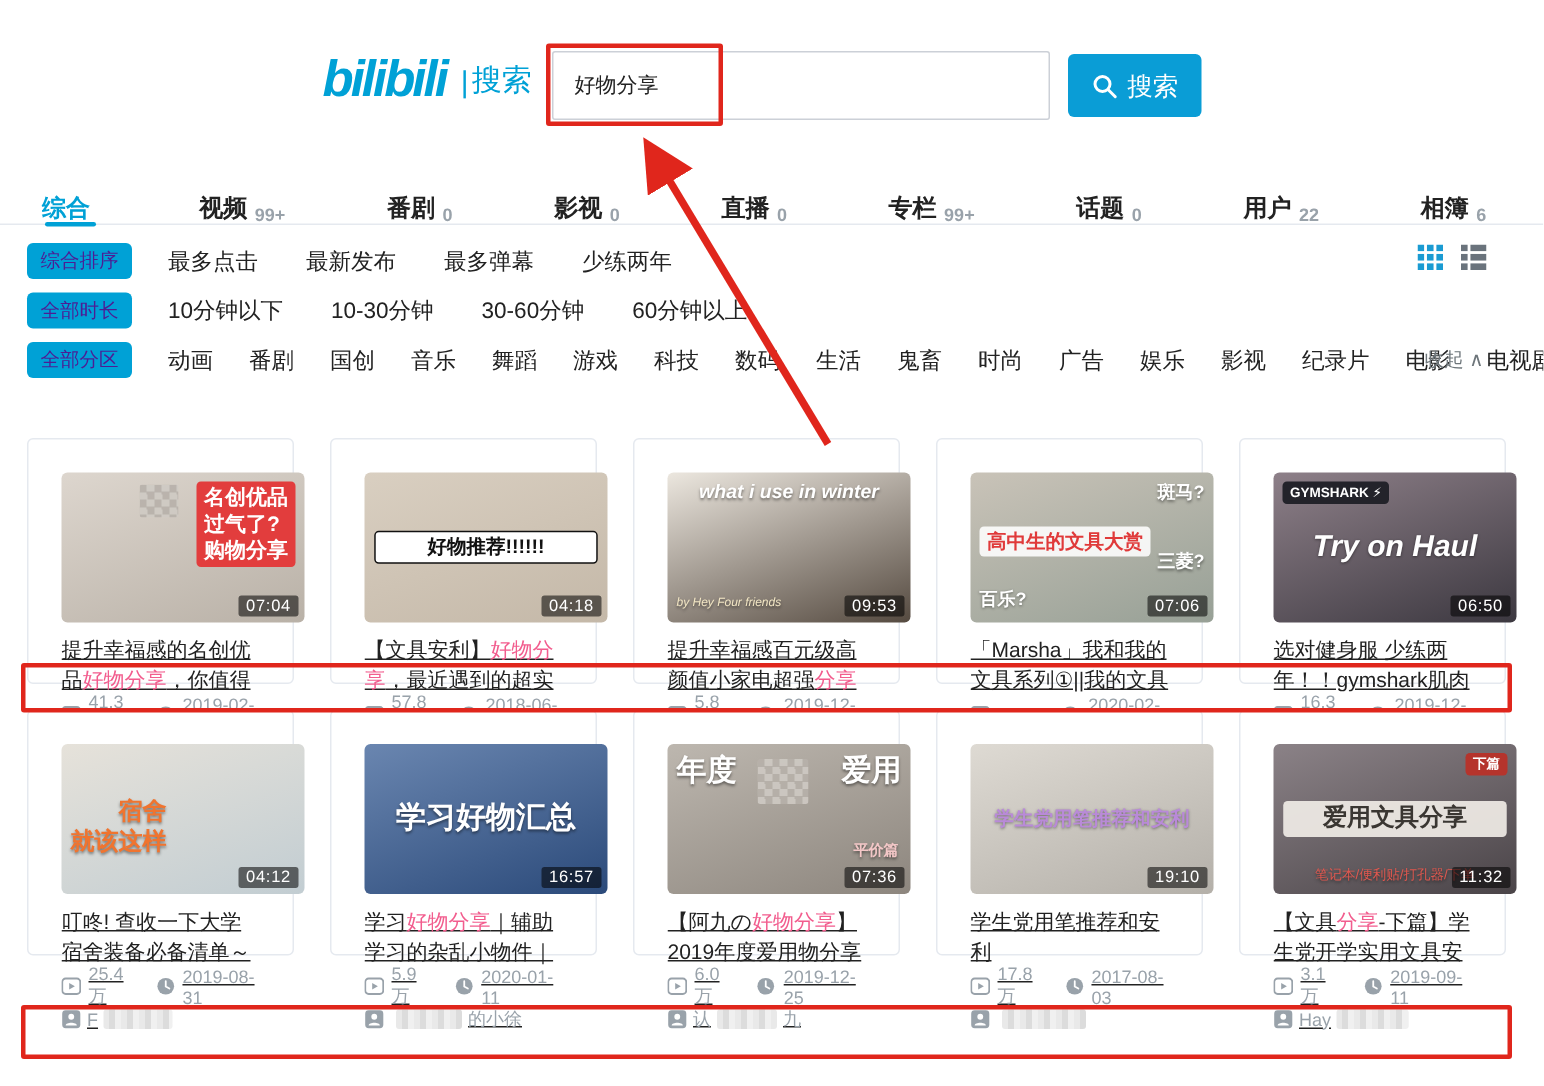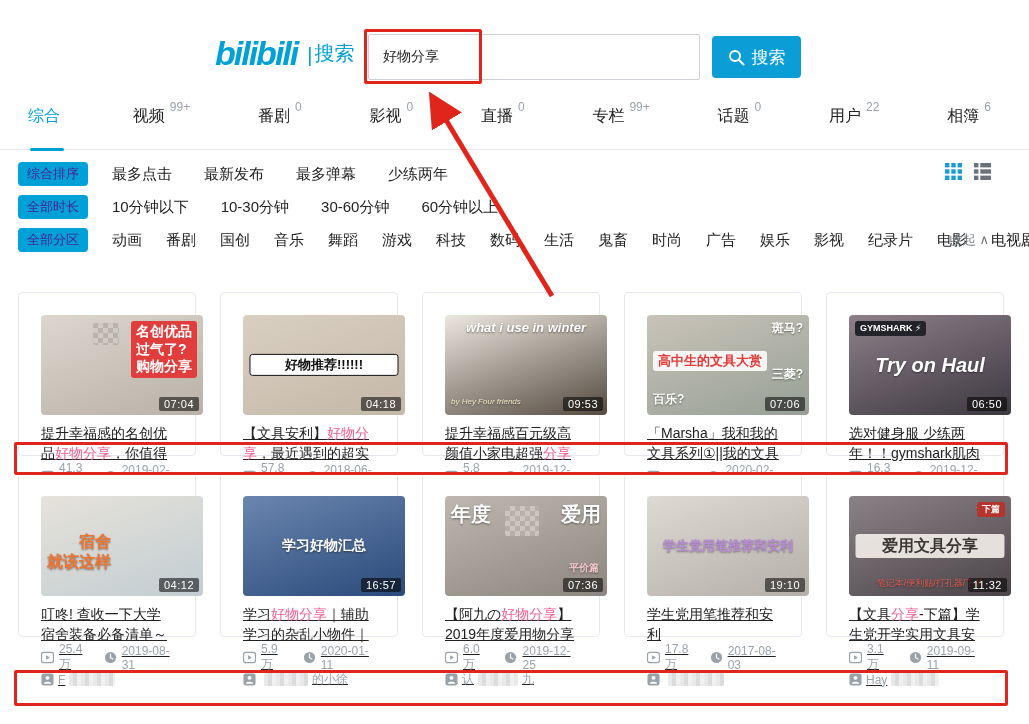--- a/index.html
+++ b/index.html
@@ -16,21 +16,21 @@
   .search-input { position:absolute; left:368px; top:12px; width:332px; height:46px;
     border:1px solid #ccd0d7; border-radius:2px; padding:0 14px; font-size:14px; color:#222;
     font-family:inherit; outline:none; }
   .search-btn { position:absolute; left:712px; top:14px; width:89px; height:42px;
     background:#0a9dd6; color:#fff; border:none; border-radius:4px; font-size:17px;
     display:flex; align-items:center; justify-content:center; gap:7px; cursor:pointer; font-family:inherit; }
 
   
   .tabs { position:absolute; top:84px; left:0; width:100%; height:44px; border-bottom:1px solid #e5e9ef;
     display:flex; align-items:center; padding:0 38px 0 28px; justify-content:space-between; }
-  .tab { position:relative; height:44px; display:flex; align-items:flex-start; gap:5px; cursor:pointer; }
+  .tab { position:relative; height:44px; display:flex; align-items:flex-end; gap:5px; cursor:pointer;font-weight:bold; }
   .tab-label { font-size:16px; color:#222; }
   .tab-count { font-size:12px; color:#99a2aa; margin-top:-6px; }
   .tab.active .tab-label { color:#00a1d6; }
   .tab.active::after { content:""; position:absolute; left:50%; transform:translateX(-50%);
     bottom:-1px; width:34px; height:3px; background:#00a1d6; border-radius:2px; }
 
   
   .filters { position:absolute; top:140px; left:18px; width:993px; }
   .filter-row { display:flex; align-items:center; height:24px; margin-bottom:9px; position:relative; }
   .filter-btn { background:#00a1d6; color:#4c1d95; font-size:13px; border-radius:4px;
@@ -445,21 +445,21 @@
             </svg>
         </span>
         <span class="up-prefix">F</span>
         <span class="blur-block" style="width: 46px;"></span>
         <span class="up-suffix"></span>
       </div>
     </div>
 
     <div class="card">
       <div class="thumb" style="background: linear-gradient(160deg, rgb(106, 134, 176), rgb(43, 74, 122));">
-        <span class="ov c" style="color: rgb(255, 255, 255); font-size: 14px; font-weight: 800; text-shadow: rgba(0, 0, 0, 0.45) 0px 1px 2px;">学习好物汇总</span>
+        <span class="ov c" style="color: rgb(255, 255, 255); font-size: 20px; font-weight: 800; text-shadow: rgba(0, 0, 0, 0.45) 0px 1px 2px;">学习好物汇总</span>
           <span class="duration">16:57</span>
       </div>
       <div class="title"><span>学习</span><span class="kw">好物分享</span><span>｜辅助学习的杂乱小物件｜提升幸福感专</span></div>
       <div class="meta">
         <span class="m-ic">
           <svg width="13" height="13" viewBox="0 0 14 14">
               <rect x="0.5" y="1.5" width="13" height="11" rx="2.5" fill="none" stroke="#99a2aa" stroke-width="1.4"></rect>
               <path d="M5.5 4.6 L9.6 7 L5.5 9.4 Z" fill="#99a2aa"></path>
             </svg>
         </span>

